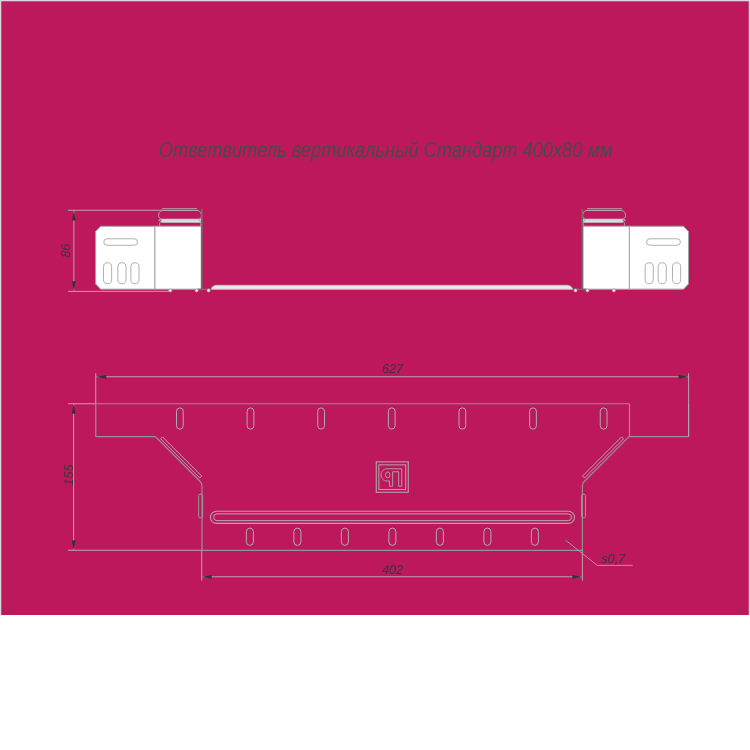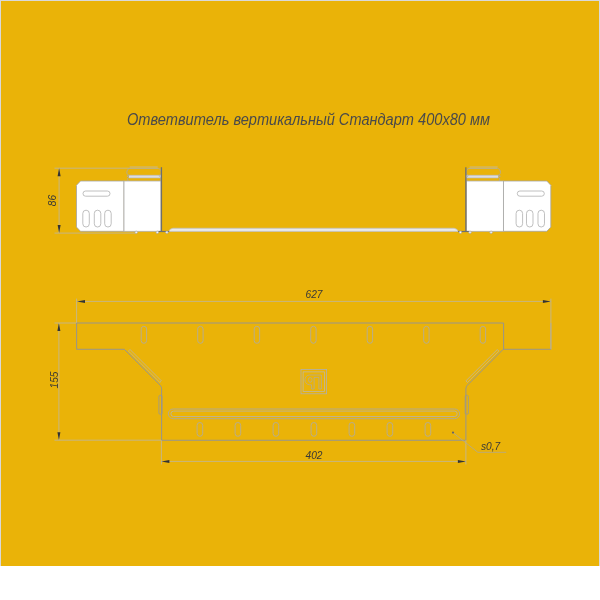--- a/index.html
+++ b/index.html
@@ -1,16 +1,16 @@
 <!DOCTYPE html>
 <html><head>
 <meta charset="utf-8">
 <style>
   html,body{margin:0;padding:0;background:#ffffff;}
-  .page{position:relative;width:600px;height:566px;background:#eab308;overflow:hidden;}
+  .page{position:relative;width:600px;height:492px;background:#be185d;overflow:hidden;}
   svg{position:absolute;left:0;top:0;}
   text{font-family:"Liberation Sans", sans-serif;}
 </style>
 </head>
 <body>
 <div class="page">
 <svg width="600" height="600" viewBox="0 0 600 600">
 
   <rect x="0.5" y="0.5" width="599" height="599" fill="none" stroke="#d9d9d9" stroke-width="1"></rect>
   <defs>

